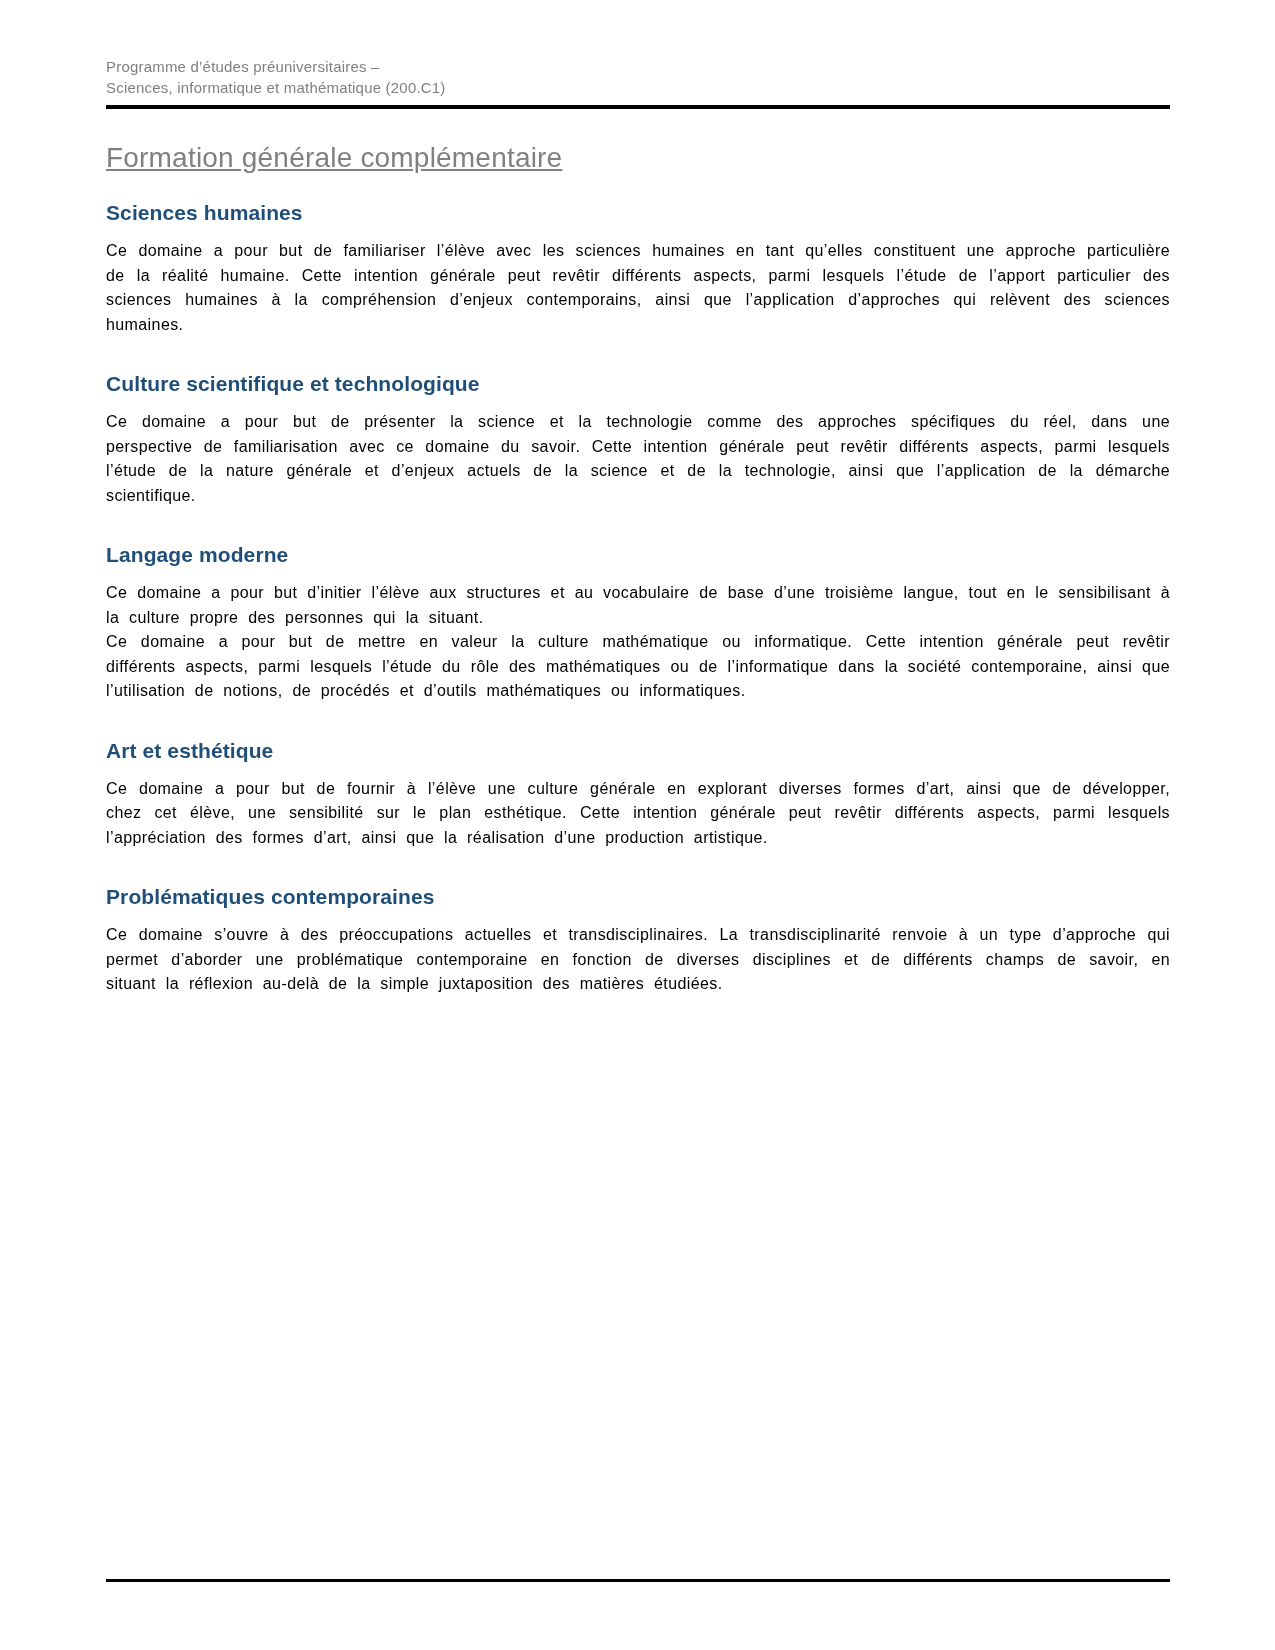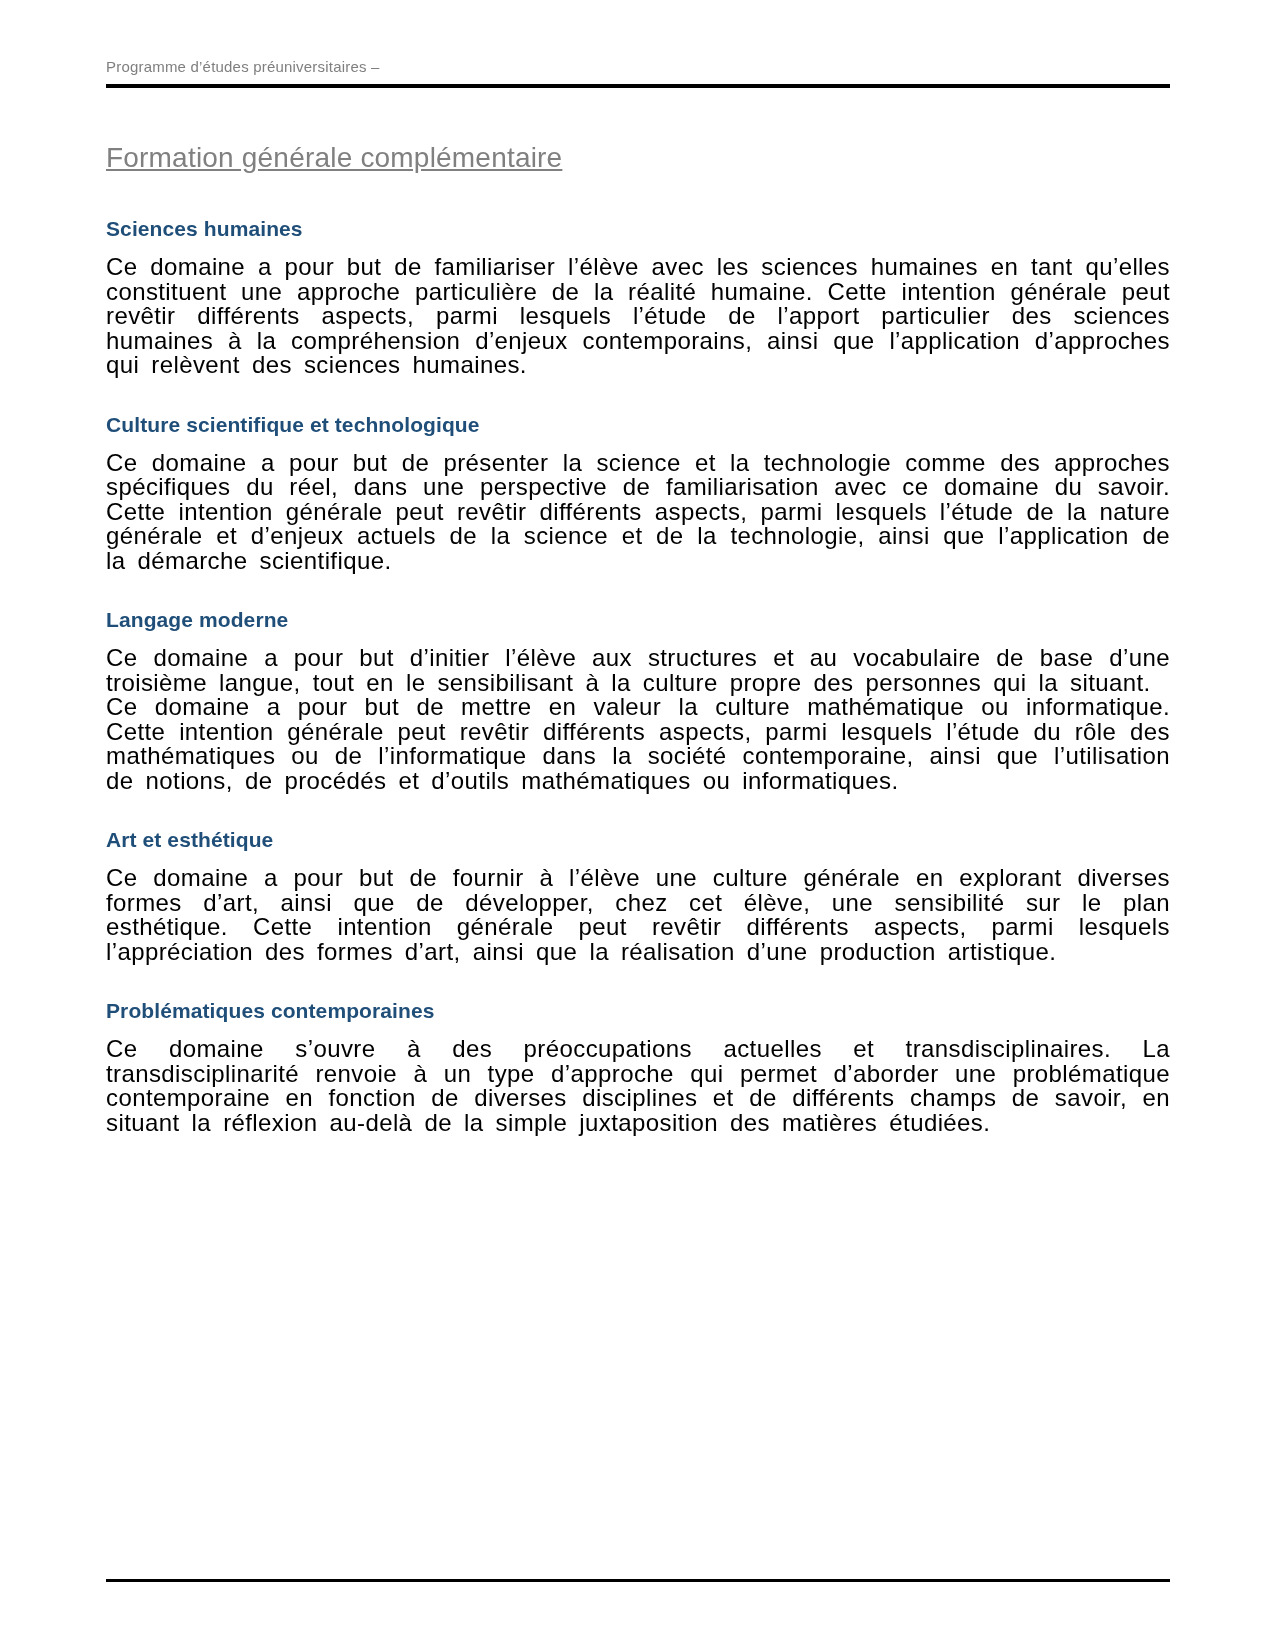--- a/index.html
+++ b/index.html
@@ -53,24 +53,24 @@
   }
   .section h2 {
     font-size: 21px;
     line-height: 25px;
     font-weight: 700;
     color: #1f4e79;
     margin: 34px 0 14px 0;
     letter-spacing: 0.1px;
   }
   .section:first-of-type h2 {
-    margin-top: 40px;
+    margin-top: 24px;
   }
   .section p {
-    font-size: 24px;
+    font-size: 16px;
     line-height: 24.5px;
     color: #000000;
     margin: 0;
     text-align: justify;
     letter-spacing: 0.4px;
     word-spacing: 5px;
   }
 
   
   .doc-footer {
@@ -102,20 +102,21 @@
     text-align: right;
   }
 </style>
 </head>
 <body>
 
 <div class="page">
 
   <header class="doc-header">
     <div class="hdr-line">Programme d’études préuniversitaires –</div>
+    <div class="hdr-line">Sciences, informatique et mathématique (200.C1)</div>
     <div class="hdr-rule"></div>
   </header>
 
   <main class="doc-main">
     <h1 class="page-title">Formation générale complémentaire</h1>
 
     <section class="section">
       <h2>Sciences humaines</h2>
       <p>Ce domaine a pour but de familiariser l’élève avec les sciences humaines en tant qu’elles constituent une approche particulière de la réalité humaine. Cette intention générale peut revêtir différents aspects, parmi lesquels l’étude de l’apport particulier des sciences humaines à la compréhension d’enjeux contemporains, ainsi que l’application d’approches qui relèvent des sciences humaines.</p>
     </section>

